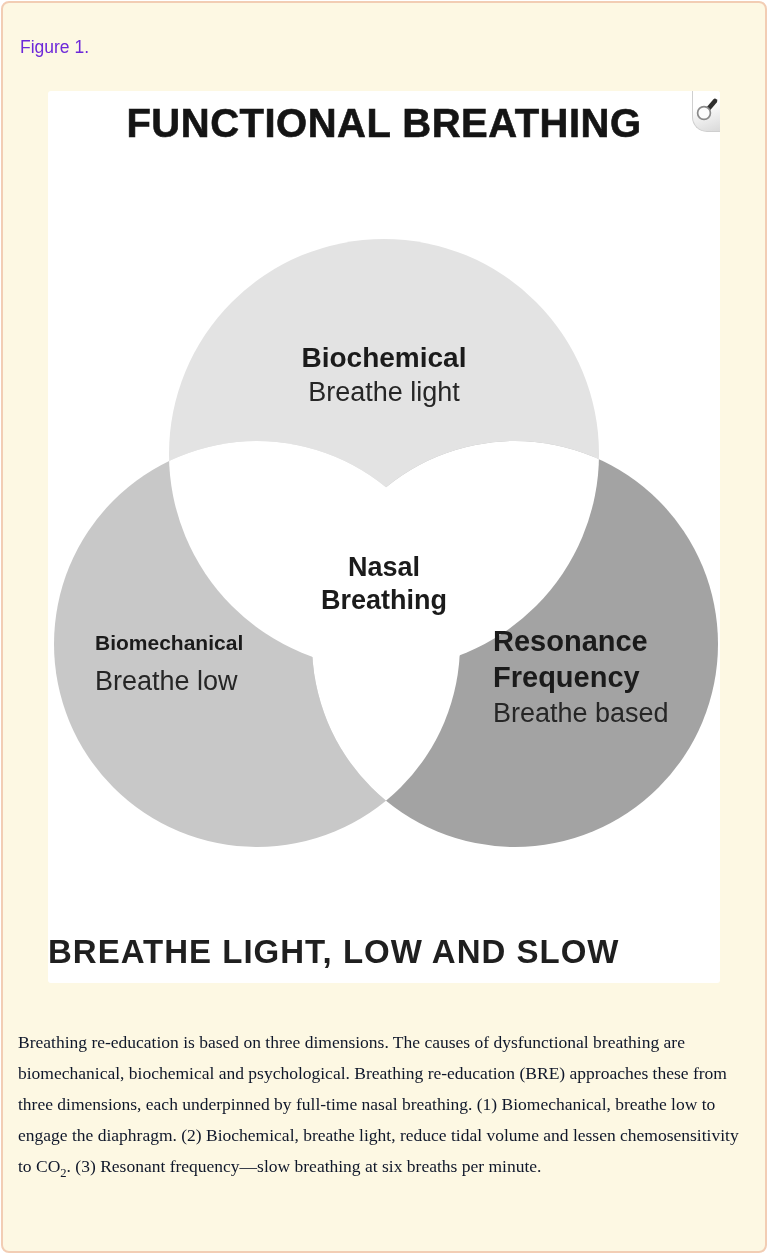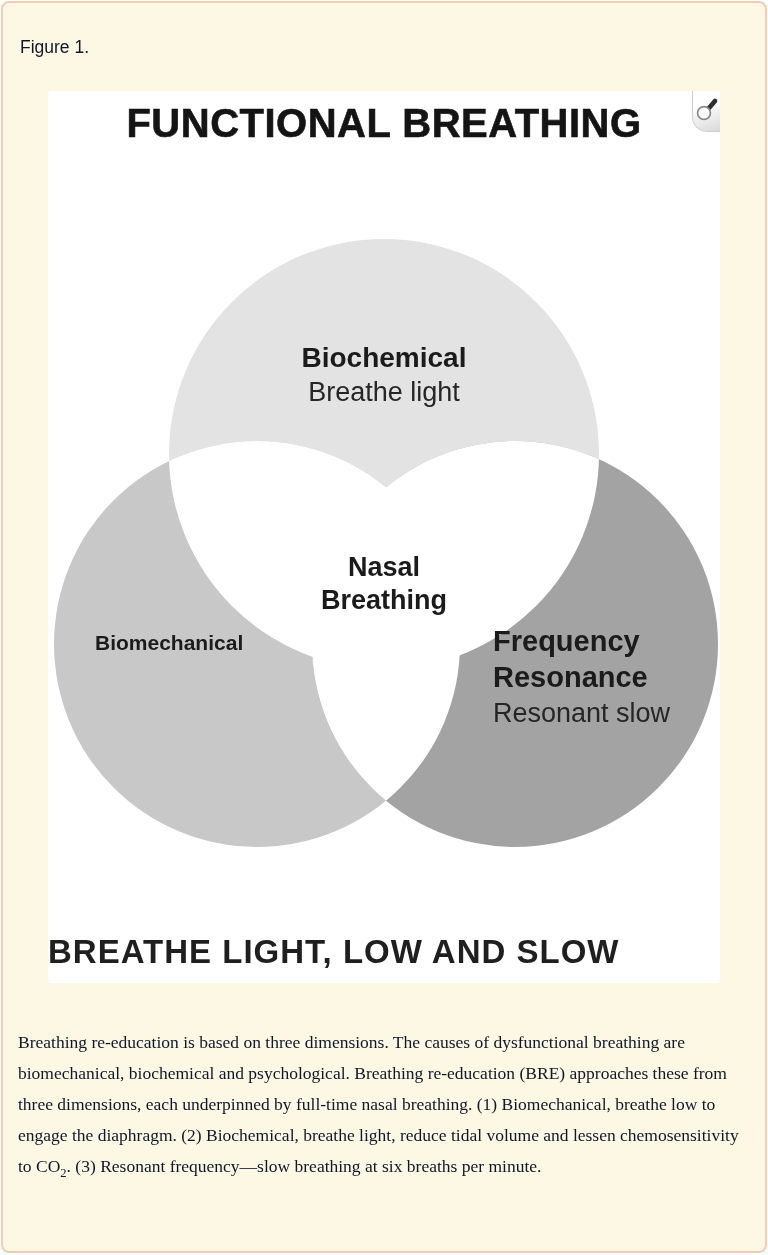--- a/index.html
+++ b/index.html
@@ -13,21 +13,21 @@
     background: #fdf8e3;
     border: 2px solid #f2cdb4;
     border-radius: 8px;
     padding: 14px 15px;
     overflow: hidden;
   }
 
   .figure-label {
     margin: 20px 0 12px 2px;
     font-size: 17.5px;
-    color: #0f172a;
+    color: #6d28d9;
   }
 
   .figure-panel {
     position: relative;
     width: 672px;
     height: 892px;
     margin: 33px auto 16px;
     background: #ffffff;
     border-radius: 3px;
   }
@@ -142,26 +142,27 @@
       <div class="venn-sub">Breathe light</div>
     </div>
 
     <div class="venn-label lbl-center">
       <div class="venn-name">Nasal</div>
       <div class="venn-name">Breathing</div>
     </div>
 
     <div class="venn-label lbl-left">
       <div class="venn-name">Biomechanical</div>
+      <div class="venn-sub">Breathe low</div>
     </div>
 
     <div class="venn-label lbl-right">
+      <div class="venn-name">Resonance</div>
       <div class="venn-name">Frequency</div>
-      <div class="venn-name">Resonance</div>
-      <div class="venn-sub">Resonant slow</div>
+      <div class="venn-sub">Breathe based</div>
     </div>
 
     <div class="panel-slogan">BREATHE LIGHT, LOW AND SLOW</div>
 
     <div class="magnify-btn">
       <svg width="24" height="28" viewBox="0 0 24 28">
         <line x1="14" y1="13" x2="20" y2="6" stroke="#2e2e2e" stroke-width="4.6" stroke-linecap="round"></line>
         <circle cx="9" cy="18" r="6.4" fill="#fcfcfc" stroke="#8a8a8a" stroke-width="1.7"></circle>
       </svg>
     </div>

